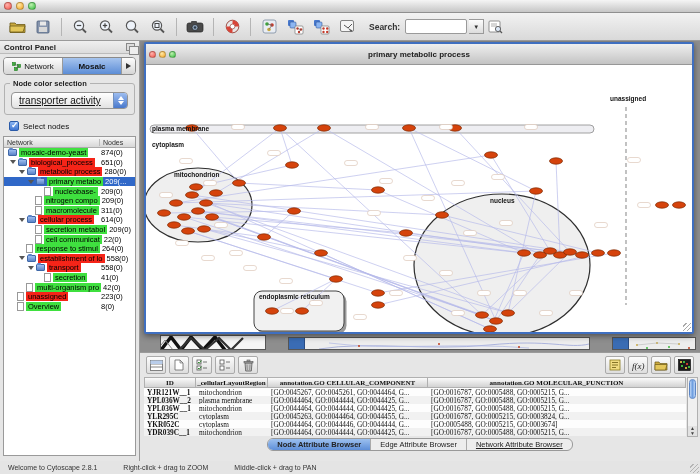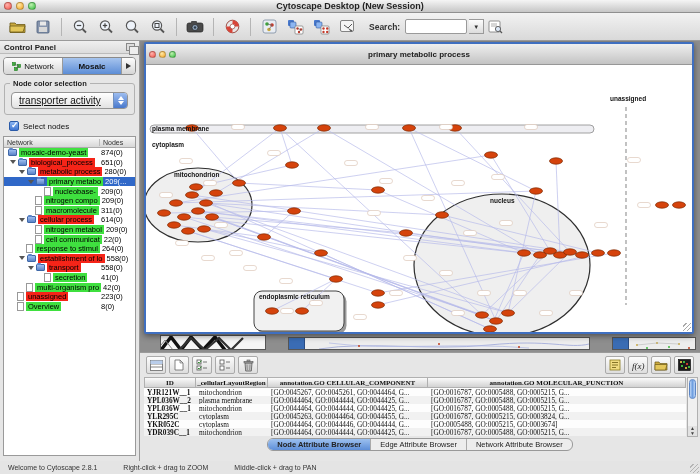--- a/index.html
+++ b/index.html
@@ -105,38 +105,37 @@
   .drow:nth-child(even){ background:#f1f1f1; }
   .dc { padding:0 3px; overflow:hidden; white-space:nowrap; display:flex; align-items:center; }
   .c0{ width:52px; font-weight:bold; } .c1{ width:72px; } .c2{ width:160px; } .c3{ flex:1; }
   .vscroll { width:11px; border:1px solid #b0b0b0; background:#f0f0f0; position:relative; margin-left:1px; }
   .vthumb { position:absolute; top:1px; left:1px; right:1px; height:20px; border-radius:4px;
     background:linear-gradient(90deg,#bcd4f5,#6f9fe0 50%,#bcd4f5); border:1px solid #5c86c6; }
   .varrows { position:absolute; bottom:0; left:0; right:0; font-size:5px; color:#444; text-align:center; line-height:5px; background:#e2e2e2; }
   .bottom-tabs { height:13px; display:flex; justify-content:center; align-items:center; margin-top:1px; }
   .btab-group { display:flex; border:1px solid #999; border-radius:6px; overflow:hidden; background:#ededed; }
   .btab { font-size:7.5px; padding:1px 9px; border-right:1px solid #aaa; color:#222; }
-  .btab:last-child { border-right:none; }
+  .btab:last-child { border-right:none;text-decoration:underline; }
   .btab.active { background:linear-gradient(#9cc0ef,#5e8fd8); font-weight:bold; }
 
   
   .statusbar { height:13px; background:#e4e4e4; display:flex; align-items:center; font-size:7px; color:#333; padding-left:8px; gap:26px; position:relative; }
   .statusbar .grip2 { position:absolute; right:1px; bottom:1px; width:9px; height:9px;
     background:repeating-linear-gradient(135deg, transparent 0 2px, #b5b5b5 2px 3px); }
 </style>
 </head>
 <body>
 
 <div class="app">
 
   <div class="titlebar">
     <span class="tl red"></span>
     <span class="tl yel"></span>
     <span class="tl grn"></span>
-    <div class="app-title">Cytoscape Desktop (New Session)</div>
   </div>
 
   <div class="toolbar">
     <span class="tbtn">
       <svg width="17" height="14" viewBox="0 0 17 14">
           <path d="M1 3 h5 l1.5 1.5 H16 v8 H1z" fill="#caa93f" stroke="#6d5a17" stroke-width="0.8"></path>
           <path d="M1 6 h15 l-2 6 H1z" fill="#e3c65a" stroke="#6d5a17" stroke-width="0.8"></path>
         </svg>
     </span>
     <span class="tbtn">
@@ -341,21 +340,21 @@
             <div class="trow">
               <span style="flex: 0 0 auto; width: 15px;"></span>
               <span class="tarr"></span>
               <span class="ic-folder"></span>
               <span class="tlabel r">cellular process</span>
               <span class="tcnt">614(0)</span>
             </div>
             <div class="trow">
               <span style="flex: 0 0 auto; width: 31px;"></span>
               <span class="ic-file"></span>
-              <span class="tlabel g">nitrogen metabol</span>
+              <span class="tlabel g">secretion metabol</span>
               <span class="tcnt">209(0)</span>
             </div>
             <div class="trow">
               <span style="flex: 0 0 auto; width: 31px;"></span>
               <span class="ic-file"></span>
               <span class="tlabel g">cell communicat</span>
               <span class="tcnt">22(0)</span>
             </div>
             <div class="trow">
               <span style="flex: 0 0 auto; width: 22px;"></span>

